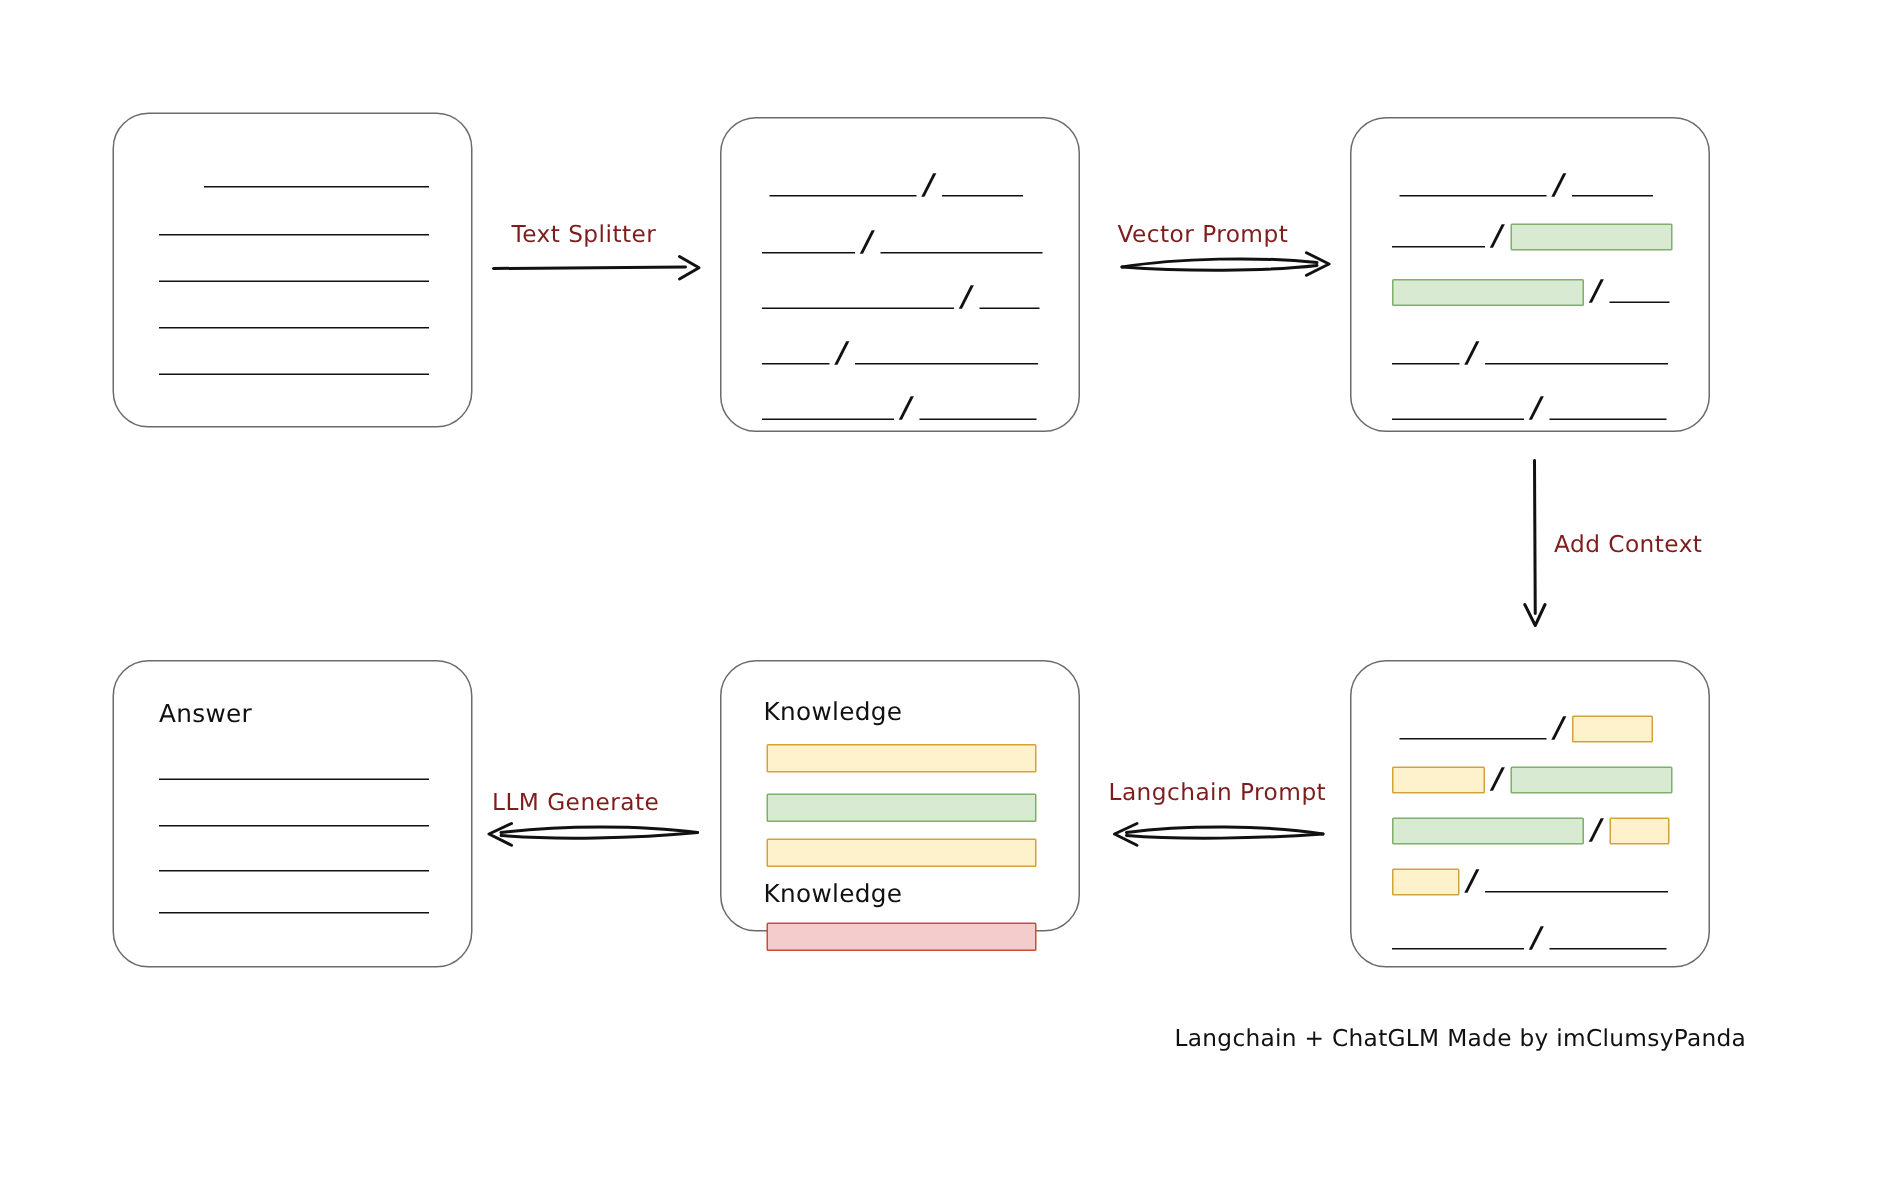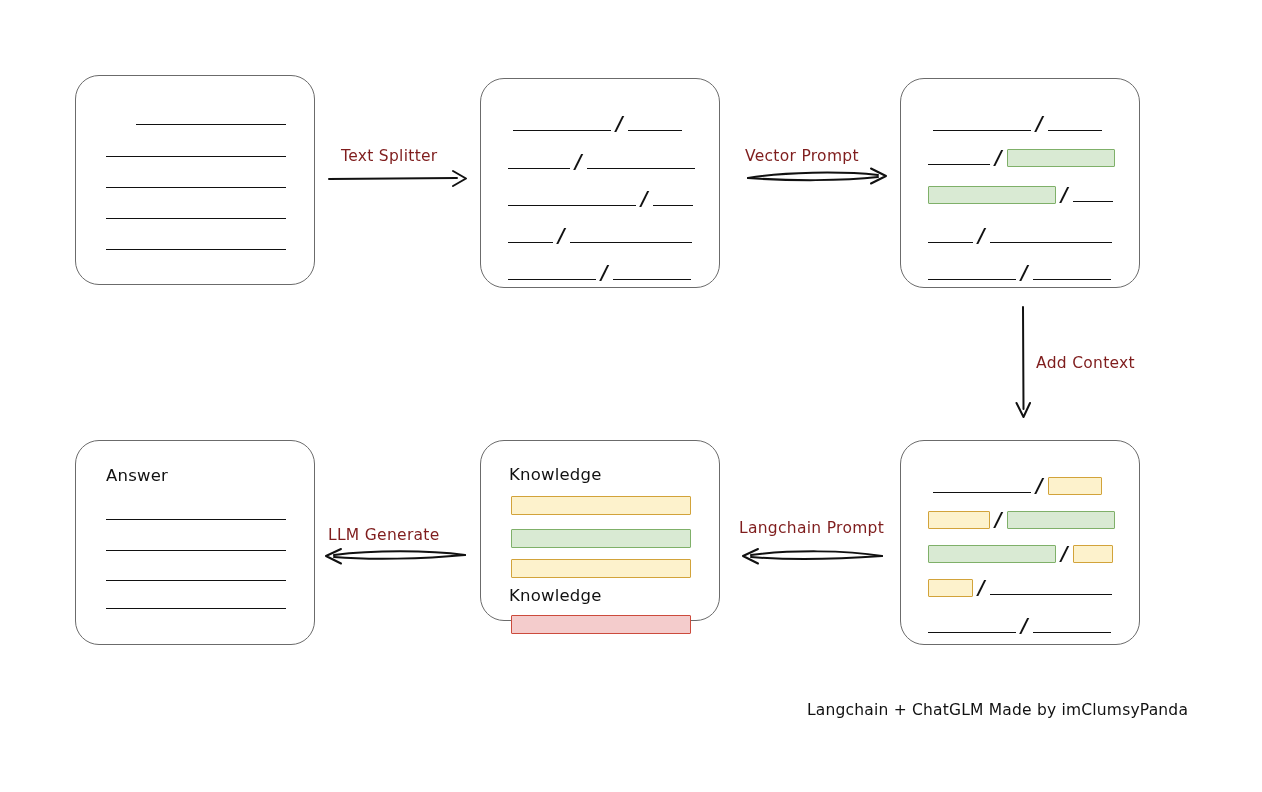--- a/index.html
+++ b/index.html
@@ -256,15 +256,15 @@
   <div class="docbox" style="left:75px;top:440px;width:240px;height:205px;">
     <div class="blabel" style="left:30px;top:25px;">Answer</div>
     <div class="rows">
       <div class="rule" style="left:30px;top:78px;width:180px;"></div>
       <div class="rule" style="left:30px;top:109px;width:180px;"></div>
       <div class="rule" style="left:30px;top:139px;width:180px;"></div>
       <div class="rule" style="left:30px;top:167px;width:180px;"></div>
     </div>
   </div>
 
-  <div class="credit" style="left:783px;top:701px;margin-left:24px;">Langchain + ChatGLM Made by imClumsyPanda</div>
+  <div class="credit" style="left:783px;top:683px;">Langchain + ChatGLM Made by imClumsyPanda</div>
 
 </div>
 
 </body></html>

